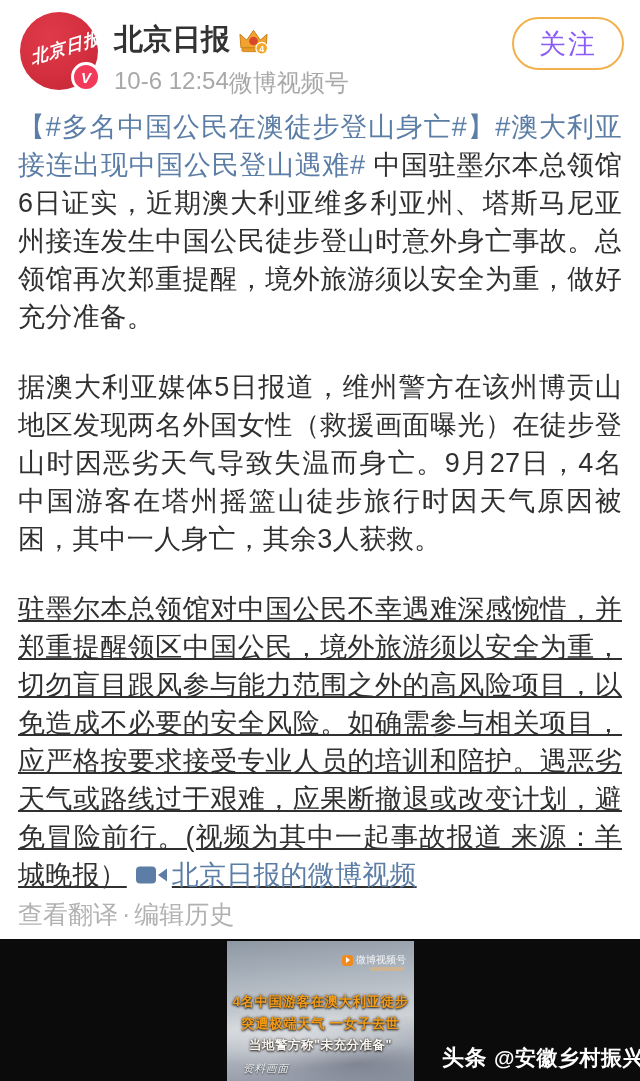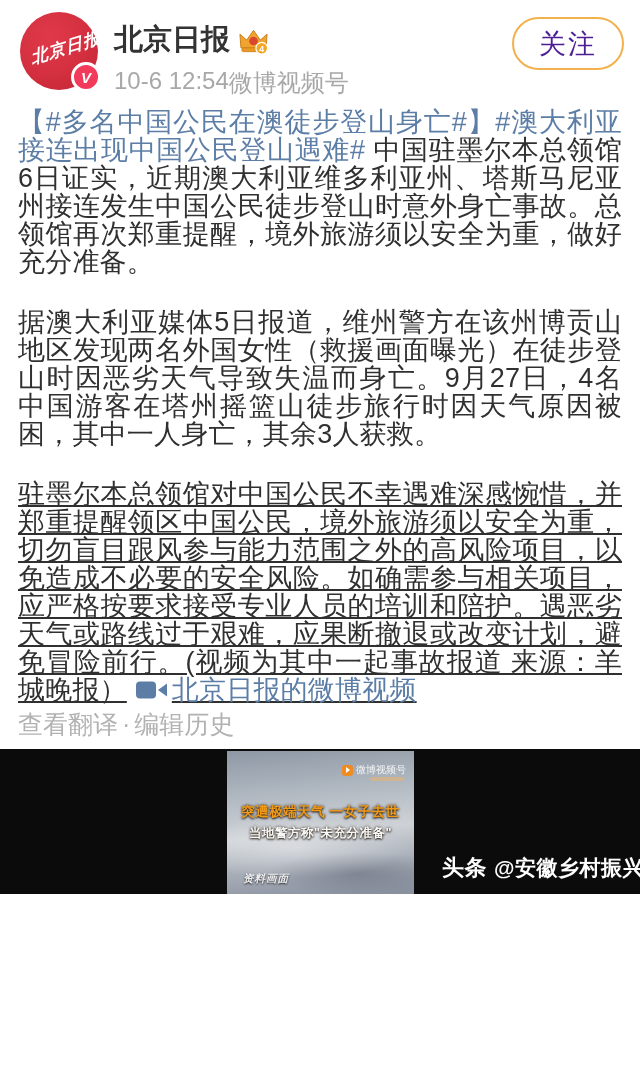--- a/index.html
+++ b/index.html
@@ -16,27 +16,27 @@
           font-size:17px;letter-spacing:1px;transform:rotate(-17deg) skewX(-6deg);white-space:nowrap;}
   .v-badge{position:absolute;right:-3px;bottom:-2px;width:24px;height:24px;border-radius:50%;
           background:#f23a5b;border:3px solid #fff;color:#fff;font-weight:bold;font-size:15px;
           display:flex;align-items:center;justify-content:center;font-style:italic;}
   .hinfo{margin-left:96px;padding-top:6px;}
   .name-row{display:flex;align-items:center;gap:8px;}
   .name{font-size:29px;color:#333;font-weight:600;}
   .crown{width:31px;height:28px;margin-top:2px;}
   .meta-row{margin-top:7px;font-size:24px;color:#a8a8a8;display:flex;}
   .follow{position:absolute;right:16px;top:17px;width:112px;height:53px;border-radius:27px;
-          border:2px solid #f3b14e;background:#fff;color:#4c1d95;font-size:27px;
+          border:2px solid #f3b14e;background:#fff;color:#8b5cf6;font-size:27px;
           display:flex;align-items:center;justify-content:center;letter-spacing:2px;cursor:pointer;
           font-family:Liberation Serif, serif;}
 
   
   .content{padding:0 18px;margin-top:16px;}
-  .para{font-size:27px;line-height:28px;color:#303030;margin:0 0 32px 0;letter-spacing:.2px;
+  .para{font-size:27px;line-height:38px;color:#303030;margin:0 0 32px 0;letter-spacing:.2px;
         text-align:justify;}
   .para.p3{margin-bottom:4px;text-decoration:underline;}
   .hashtag,.video-link{color:#5c7ea6;text-decoration:none;cursor:pointer;}
   .vl-icon{width:33px;height:24px;vertical-align:-3px;margin:0 4px 0 8px;}
   .translate-row{font-size:25px;color:#b2b2b2;margin-top:4px;display:flex;gap:4px;align-items:center;}
   .translate-row .link{cursor:pointer;}
 
   
   .video{position:relative;margin-top:8px;width:640px;height:145px;background:#0b0b0b;
          overflow:hidden;cursor:pointer;}
@@ -53,21 +53,21 @@
   .cm-icon::after{content:"";width:0;height:0;border-left:4px solid #fff;
          border-top:3px solid transparent;border-bottom:3px solid transparent;margin-left:1px;}
   .cm-sub{position:absolute;top:26px;right:10px;width:34px;height:4px;
          background:rgba(250,180,90,.45);border-radius:2px;}
   .overlay{position:absolute;top:52px;left:0;right:0;text-align:center;font-weight:700;}
   .ol{margin-bottom:4px;text-shadow:0 0 3px rgba(45,25,0,.9),0 1px 2px rgba(0,0,0,.8);
       letter-spacing:.5px;}
   .ol.orange{color:#f09a18;font-size:13.5px;}
   .ol.white{color:#f7f7f7;font-size:12.5px;}
   .archive{position:absolute;left:16px;bottom:8px;color:rgba(255,255,255,.9);font-size:10.5px;
-      font-style:italic;font-weight:700;text-shadow:0 1px 2px rgba(0,0,0,.8);letter-spacing:1px;text-align:center;}
+      font-style:italic;font-weight:400;text-shadow:0 1px 2px rgba(0,0,0,.8);letter-spacing:1px;text-align:center;}
   .outlet-mark{position:absolute;right:-4px;bottom:11px;color:#fff;white-space:nowrap;
       font-size:21px;font-weight:600;letter-spacing:.5px;}
   .outlet-mark b{font-weight:800;font-size:22px;margin-right:7px;}
 </style>
 </head>
 <body>
 
 <div class="header">
   <div class="avatar">
     <span class="avatar-script">北京日报</span>
@@ -110,19 +110,20 @@
 </div>
 
 <div class="video">
   <div class="frame">
     <div class="channel-mark">
       <span class="cm-icon"></span>
       <span>微博视频号</span>
     </div>
     <span class="cm-sub"></span>
     <div class="overlay">
+      <div class="ol orange">4名中国游客在澳大利亚徒步</div>
       <div class="ol orange">突遭极端天气 一女子去世</div>
       <div class="ol white">当地警方称"未充分准备"</div>
     </div>
     <div class="archive">资料画面</div>
   </div>
   <div class="outlet-mark"><b>头条</b><span>@安徽乡村振兴</span></div>
 </div>
 
 </body></html>

